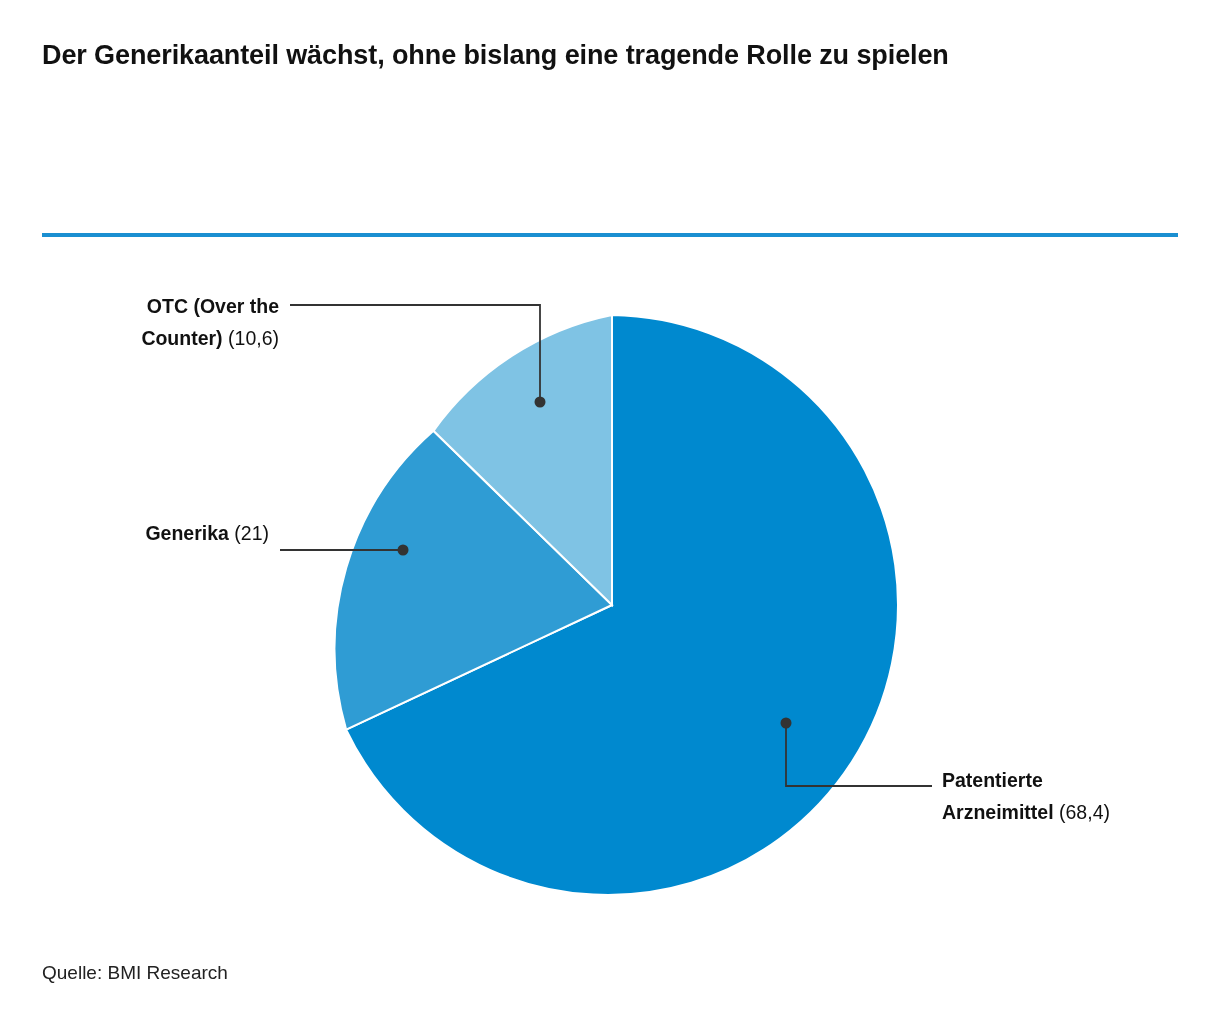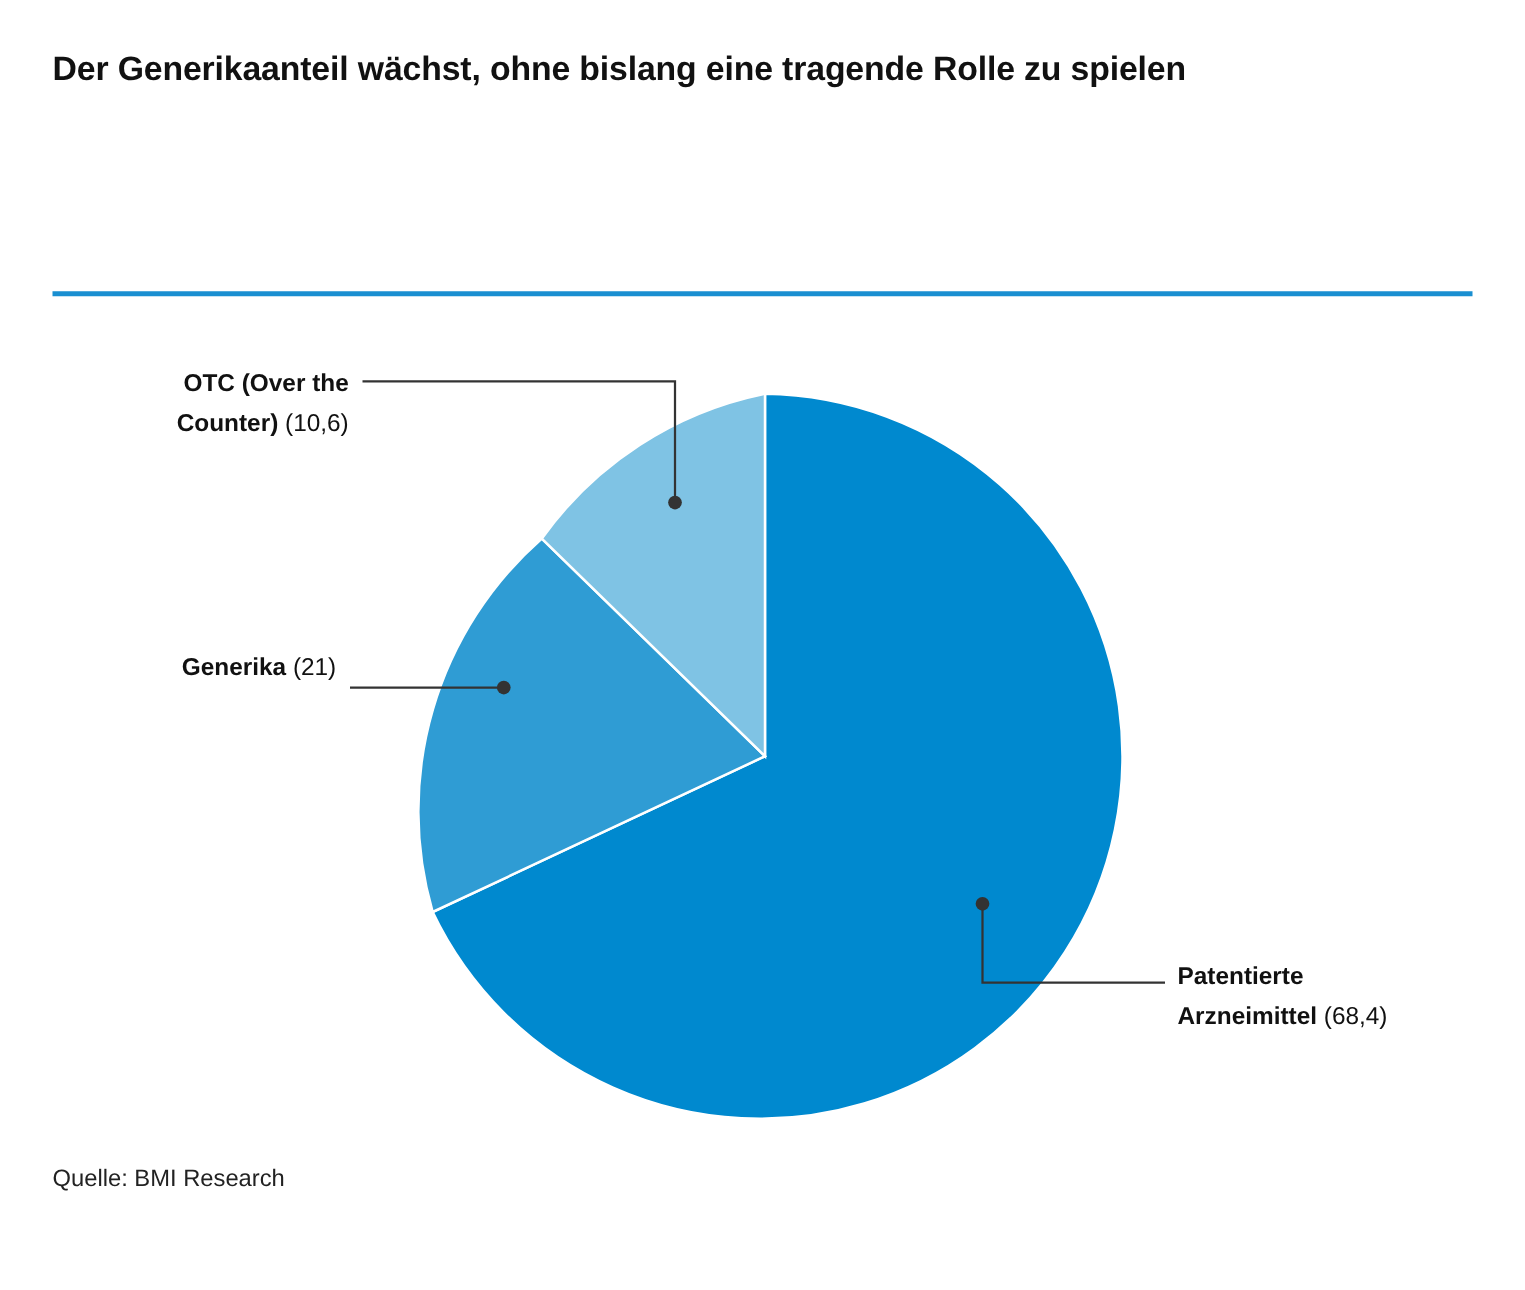--- a/index.html
+++ b/index.html
@@ -52,21 +52,21 @@
   .plot {
     position: absolute;
     left: 0;
     top: 250px;
     width: 1180px;
     height: 700px;
   }
   .source {
     position: absolute;
     left: 42px;
-    top: 933px;
+    top: 962px;
     font-size: 19px;
     color: #222222;
   }
   svg { display: block; }
   .lbl {
     font-family: "Liberation Sans", sans-serif;
     font-size: 19.5px;
     fill: #111111;
   }
   .lbl .b { font-weight: bold; }

